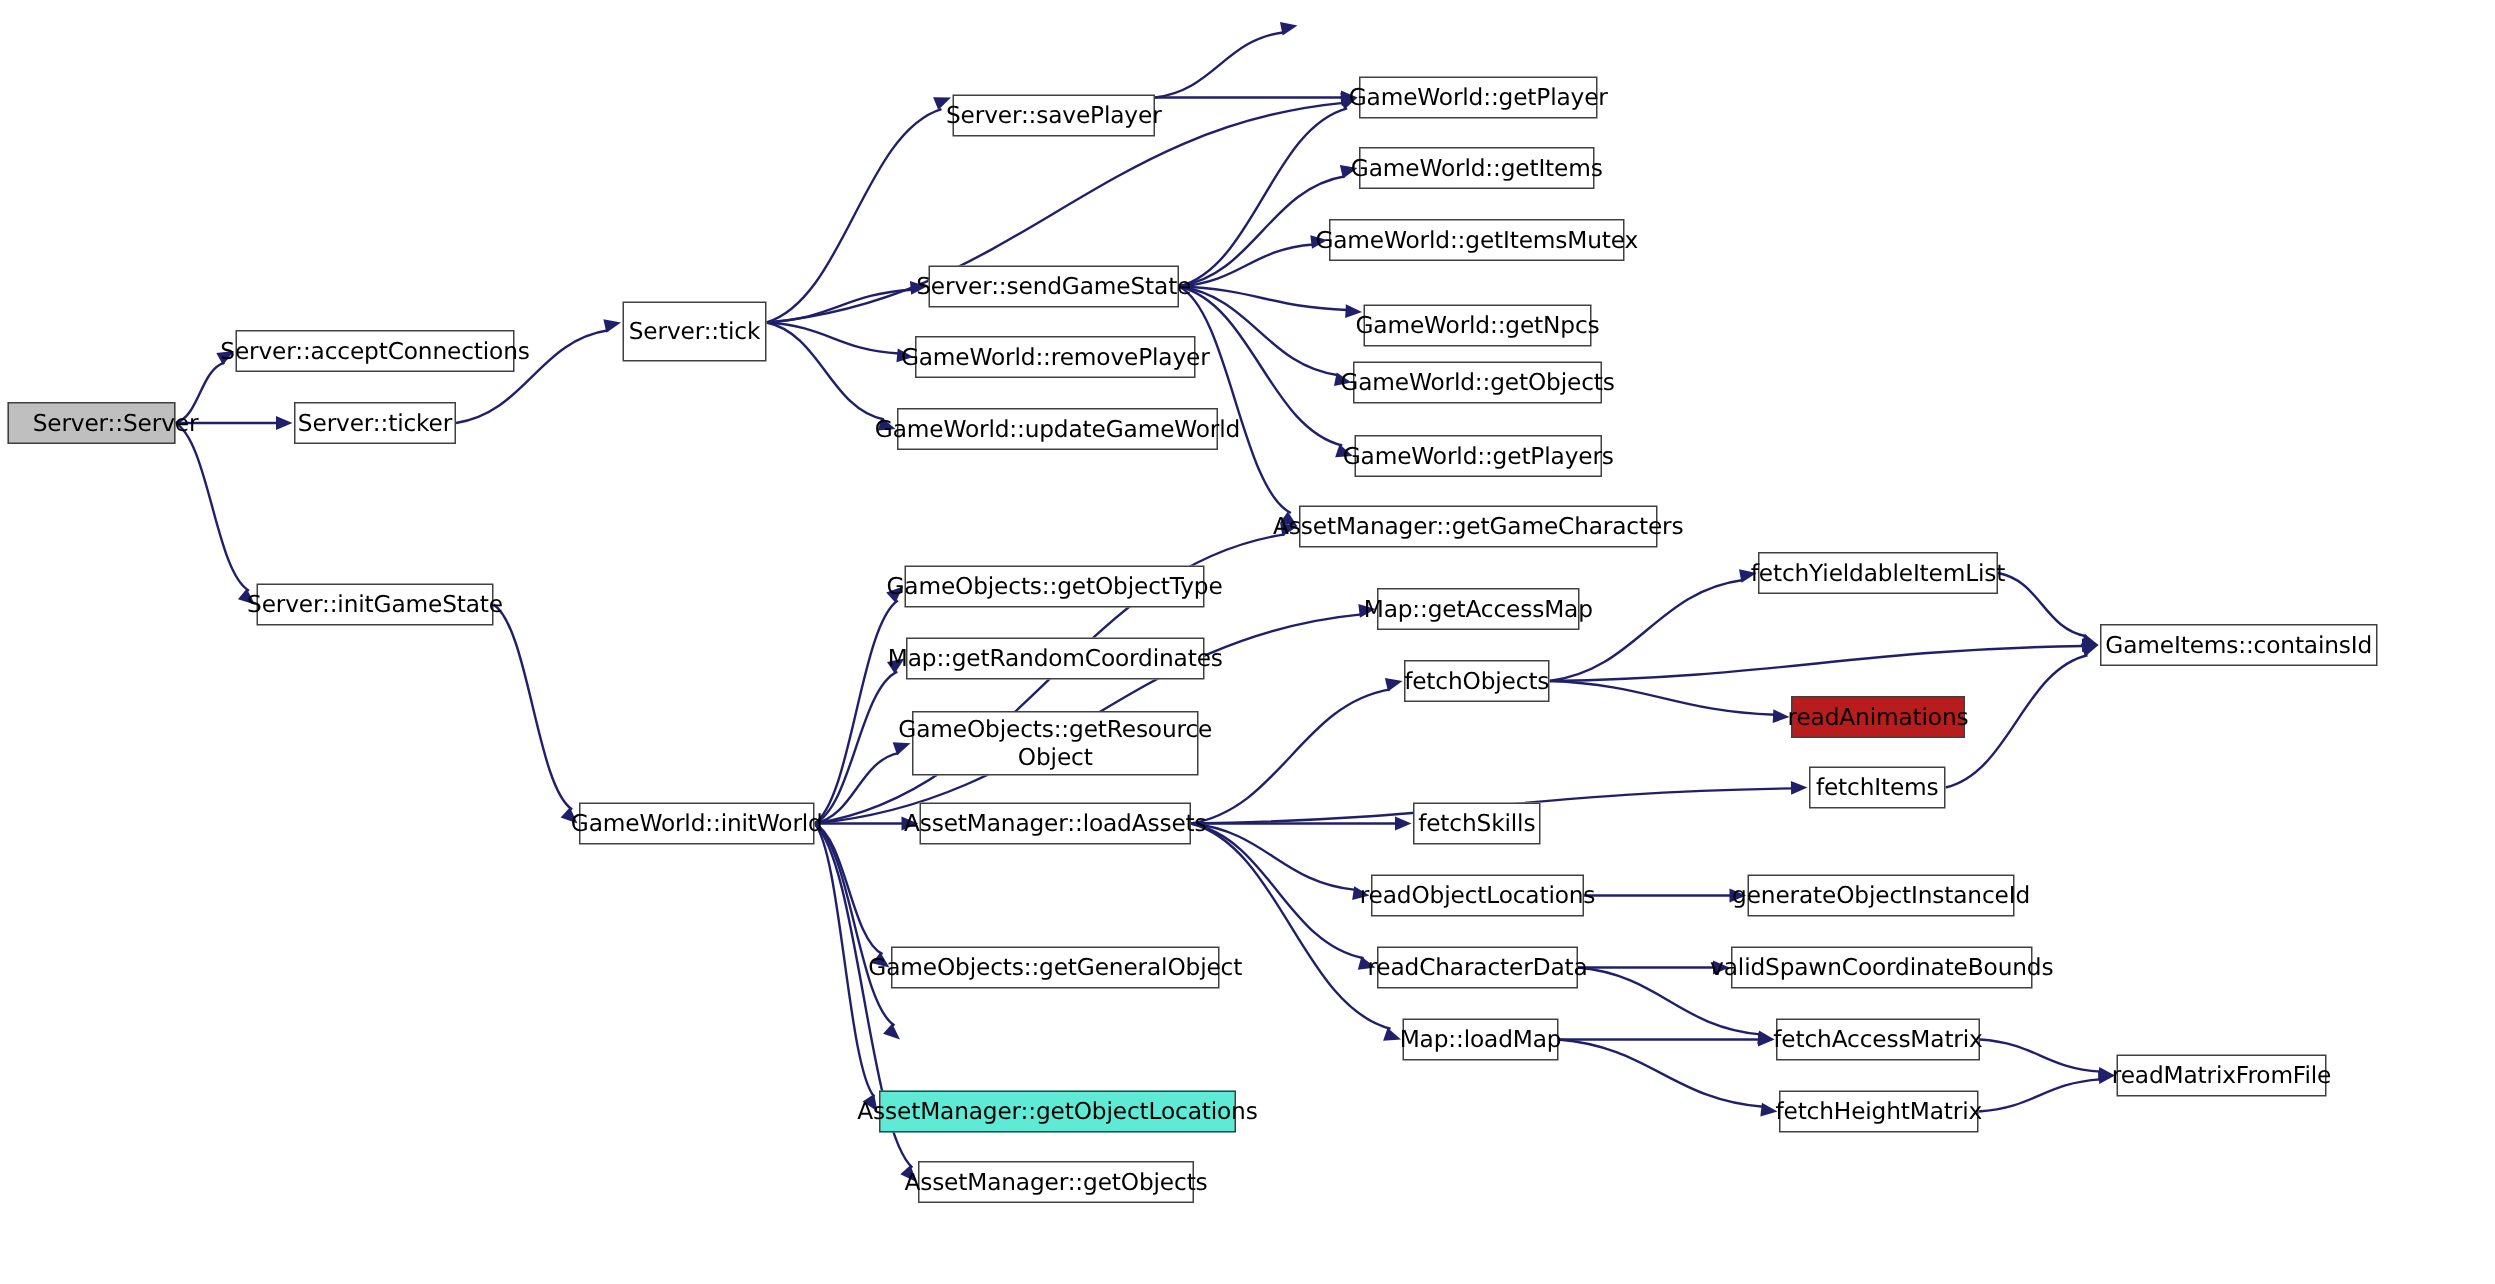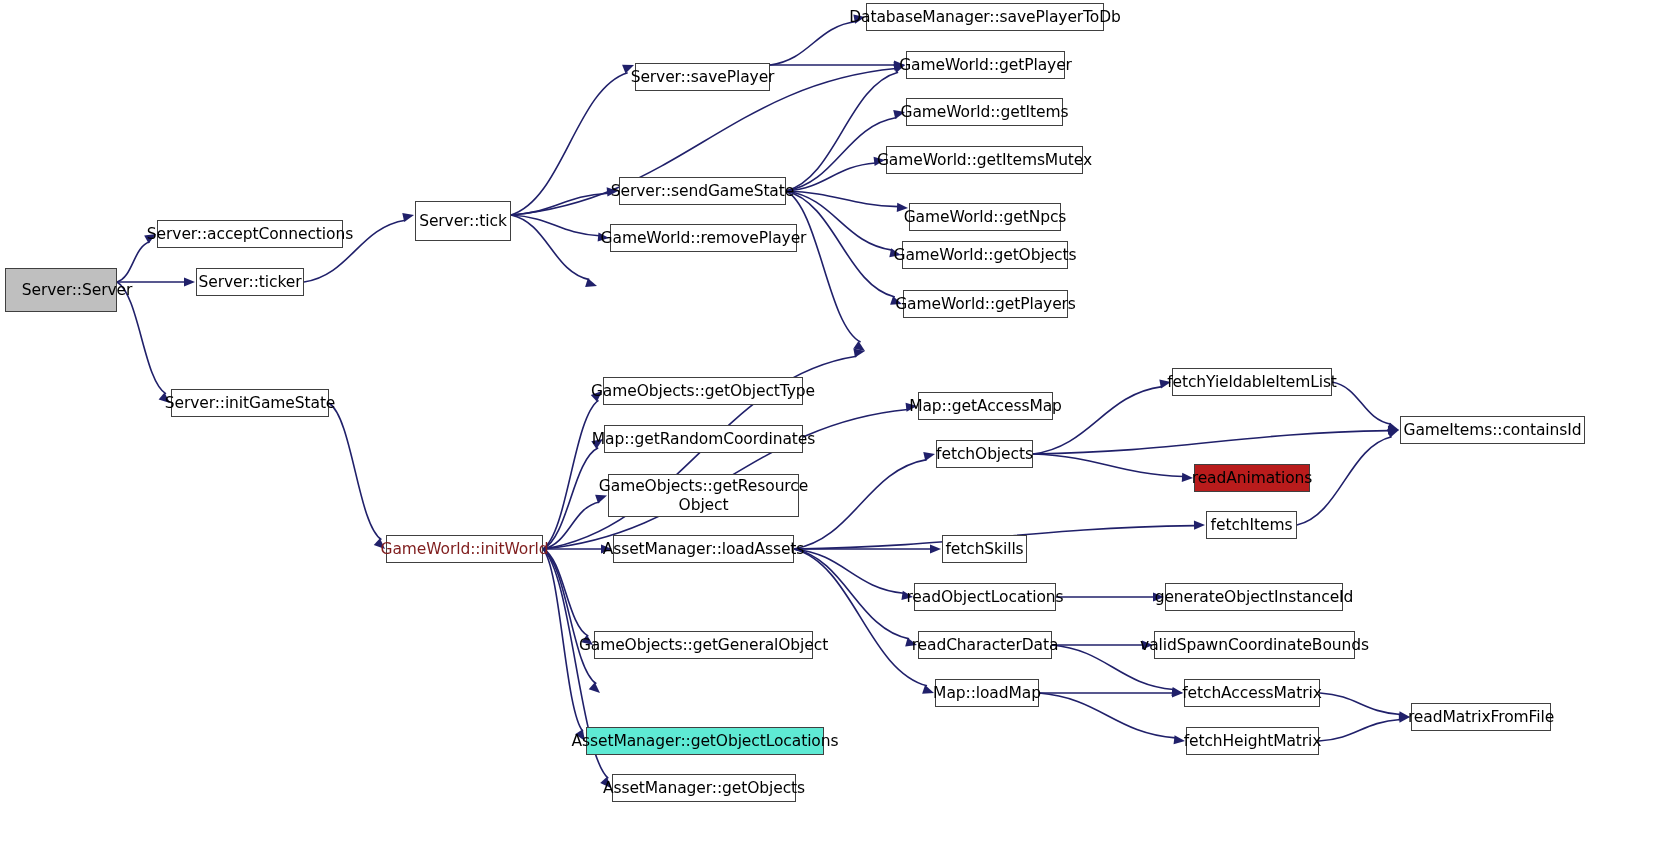--- a/index.html
+++ b/index.html
@@ -143,36 +143,37 @@
       <polygon points="1183,693 1171.4936495982736,696.1247240570476 1172.6945969423075,687.0034453376543" fill="#20206a"></polygon>
       <path d="M 1039 693 C 1099.48 693, 1112.52 693, 1173 693" fill="none" stroke="#20206a" stroke-width="1.6"></path>
       <polygon points="1183,693 1172,697.6 1172,688.4" fill="#20206a"></polygon>
       <path d="M 1039 693 C 1100.32 698.04, 1114.1802339705268 732.8367892505842, 1175.5002339705268 737.8767892505841" fill="none" stroke="#20206a" stroke-width="1.6"></path>
       <polygon points="1185,741 1173.5456136180146,744.3101408749757 1174.5990982489802,735.170656746628" fill="#20206a"></polygon>
       <path d="M 1320 693 C 1357.8 695.52, 1362.5376506039877 711.9033734943966, 1400.3376506039876 714.4233734943966" fill="none" stroke="#20206a" stroke-width="1.6"></path>
       <polygon points="1410,717 1398.5717412224283,720.3992501103701 1399.5540133123084,711.2518383703509" fill="#20206a"></polygon>
       <path d="M 1319 741 C 1357.22 738.48, 1362.110632424966 722.070162876932, 1400.330632424966 719.5501628769321" fill="none" stroke="#20206a" stroke-width="1.6"></path>
       <polygon points="1410,717 1399.5454422214423,722.7325580376299 1398.576829473696,713.5836898374149" fill="#20206a"></polygon>
     </svg>
-<div class="node highlight" style="left: 5px; top: 268px; width: 112px; height: 44px; background: rgb(191, 191, 191); border-color: rgb(64, 64, 64); color: rgb(0, 0, 0); padding-left: 32px;"><span class="node-label">Server::Server</span></div>
+<div class="node highlight" style="left: 5px; top: 268px; width: 112px; height: 28px; background: rgb(191, 191, 191); border-color: rgb(64, 64, 64); color: rgb(0, 0, 0); padding-left: 32px;"><span class="node-label">Server::Server</span></div>
     <div class="node" style="left: 157px; top: 220px; width: 186px; height: 28px; background: rgb(255, 255, 255); border-color: rgb(64, 64, 64); color: rgb(0, 0, 0);"><span class="node-label">Server::acceptConnections</span></div>
     <div class="node" style="left: 196px; top: 268px; width: 108px; height: 28px; background: rgb(255, 255, 255); border-color: rgb(64, 64, 64); color: rgb(0, 0, 0);"><span class="node-label">Server::ticker</span></div>
     <div class="node" style="left: 171px; top: 389px; width: 158px; height: 28px; background: rgb(255, 255, 255); border-color: rgb(64, 64, 64); color: rgb(0, 0, 0);"><span class="node-label">Server::initGameState</span></div>
     <div class="node" style="left: 415px; top: 201px; width: 96px; height: 40px; background: rgb(255, 255, 255); border-color: rgb(64, 64, 64); color: rgb(0, 0, 0);"><span class="node-label">Server::tick</span></div>
     <div class="node" style="left: 635px; top: 51px; width: 135px; height: 28px; background: rgb(255, 255, 255); border-color: rgb(64, 64, 64); color: rgb(0, 0, 0); margin-top: 12px;"><span class="node-label">Server::savePlayer</span></div>
     <div class="node" style="left: 619px; top: 177px; width: 167px; height: 28px; background: rgb(255, 255, 255); border-color: rgb(64, 64, 64); color: rgb(0, 0, 0);"><span class="node-label">Server::sendGameState</span></div>
     <div class="node" style="left: 610px; top: 224px; width: 187px; height: 28px; background: rgb(255, 255, 255); border-color: rgb(64, 64, 64); color: rgb(0, 0, 0);"><span class="node-label">GameWorld::removePlayer</span></div>
-    <div class="node" style="left: 866px; top: 3px; width: 238px; height: 28px; background: rgb(255, 255, 255); border-color: rgb(64, 64, 64); color: rgb(0, 0, 0);"><span class="node-label">DatabaseManager::savePlayerToDb</span></div>
+    <div class="node" style="left: 598px; top: 272px; width: 214px; height: 28px; background: rgb(255, 255, 255); border-color: rgb(64, 64, 64); color: rgb(0, 0, 0);"><span class="node-label">GameWorld::updateGameWorld</span></div>
     <div class="node" style="left: 906px; top: 51px; width: 159px; height: 28px; background: rgb(255, 255, 255); border-color: rgb(64, 64, 64); color: rgb(0, 0, 0);"><span class="node-label">GameWorld::getPlayer</span></div>
     <div class="node" style="left: 906px; top: 98px; width: 157px; height: 28px; background: rgb(255, 255, 255); border-color: rgb(64, 64, 64); color: rgb(0, 0, 0);"><span class="node-label">GameWorld::getItems</span></div>
     <div class="node" style="left: 886px; top: 146px; width: 197px; height: 28px; background: rgb(255, 255, 255); border-color: rgb(64, 64, 64); color: rgb(0, 0, 0);"><span class="node-label">GameWorld::getItemsMutex</span></div>
     <div class="node" style="left: 909px; top: 203px; width: 152px; height: 28px; background: rgb(255, 255, 255); border-color: rgb(64, 64, 64); color: rgb(0, 0, 0);"><span class="node-label">GameWorld::getNpcs</span></div>
     <div class="node" style="left: 902px; top: 241px; width: 166px; height: 28px; background: rgb(255, 255, 255); border-color: rgb(64, 64, 64); color: rgb(0, 0, 0);"><span class="node-label">GameWorld::getObjects</span></div>
     <div class="node" style="left: 903px; top: 290px; width: 165px; height: 28px; background: rgb(255, 255, 255); border-color: rgb(64, 64, 64); color: rgb(0, 0, 0);"><span class="node-label">GameWorld::getPlayers</span></div>
-    <div class="node" style="left: 386px; top: 535px; width: 157px; height: 28px; background: rgb(255, 255, 255); border-color: rgb(64, 64, 64); color: #7f1d1d;"><span class="node-label">GameWorld::initWorld</span></div>
+    <div class="node" style="left: 866px; top: 337px; width: 239px; height: 28px; background: rgb(255, 255, 255); border-color: rgb(64, 64, 64); color: rgb(0, 0, 0);"><span class="node-label">AssetManager::getGameCharacters</span></div>
+    <div class="node" style="left: 386px; top: 535px; width: 157px; height: 28px; background: rgb(255, 255, 255); border-color: rgb(64, 64, 64); color: #000000;"><span class="node-label">GameWorld::initWorld</span></div>
     <div class="node" style="left: 603px; top: 377px; width: 200px; height: 28px; background: rgb(255, 255, 255); border-color: rgb(64, 64, 64); color: rgb(0, 0, 0);"><span class="node-label">GameObjects::getObjectType</span></div>
     <div class="node" style="left: 604px; top: 425px; width: 199px; height: 28px; background: rgb(255, 255, 255); border-color: rgb(64, 64, 64); color: rgb(0, 0, 0);"><span class="node-label">Map::getRandomCoordinates</span></div>
     <div class="node" style="left: 608px; top: 474px; width: 191px; height: 43px; background: rgb(255, 255, 255); border-color: rgb(64, 64, 64); color: rgb(0, 0, 0);"><span class="node-label">GameObjects::getResource
 Object</span></div>
     <div class="node" style="left: 613px; top: 535px; width: 181px; height: 28px; background: rgb(255, 255, 255); border-color: rgb(64, 64, 64); color: rgb(0, 0, 0);"><span class="node-label">AssetManager::loadAssets</span></div>
     <div class="node" style="left: 594px; top: 631px; width: 219px; height: 28px; background: rgb(255, 255, 255); border-color: rgb(64, 64, 64); color: rgb(0, 0, 0);"><span class="node-label">GameObjects::getGeneralObject</span></div>
     <div class="node" style="left: 586px; top: 727px; width: 238px; height: 28px; background: #5eead4; border-color: rgb(64, 64, 64); color: rgb(0, 0, 0);"><span class="node-label">AssetManager::getObjectLocations</span></div>
     <div class="node" style="left: 612px; top: 774px; width: 184px; height: 28px; background: rgb(255, 255, 255); border-color: rgb(64, 64, 64); color: rgb(0, 0, 0);"><span class="node-label">AssetManager::getObjects</span></div>
     <div class="node" style="left: 918px; top: 392px; width: 135px; height: 28px; background: rgb(255, 255, 255); border-color: rgb(64, 64, 64); color: rgb(0, 0, 0);"><span class="node-label">Map::getAccessMap</span></div>
     <div class="node" style="left: 936px; top: 440px; width: 97px; height: 28px; background: rgb(255, 255, 255); border-color: rgb(64, 64, 64); color: rgb(0, 0, 0);"><span class="node-label">fetchObjects</span></div>

